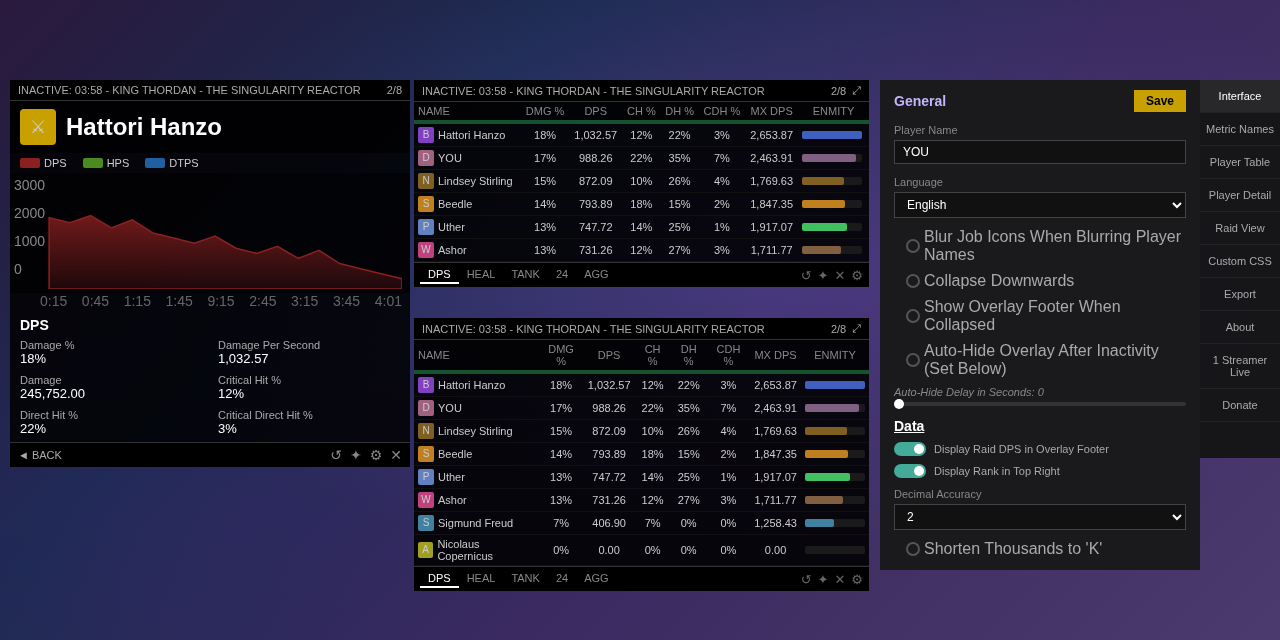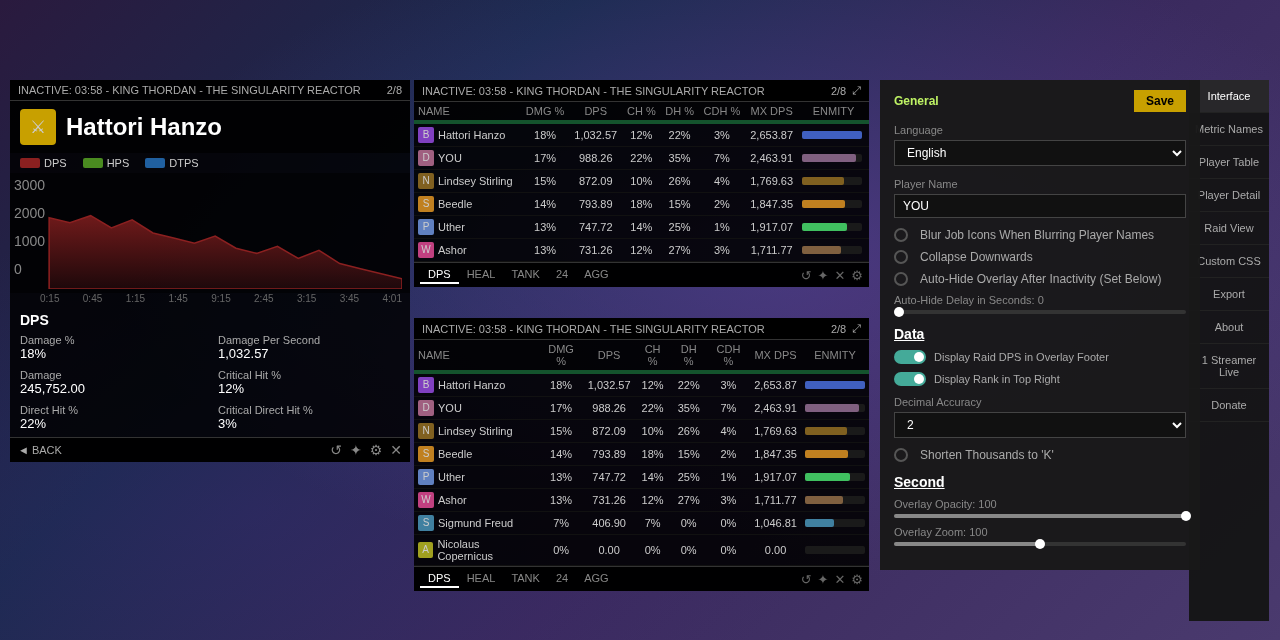--- a/index.html
+++ b/index.html
@@ -102,21 +102,21 @@
       color: #888;
     }
     .chart-svg {
       width: 100%;
       height: 100%;
     }
     .chart-time-labels {
       display: flex;
       justify-content: space-between;
       padding: 0 8px 2px 30px;
-      font-size: 10px;
+      font-size: 14px;
       color: #666;
     }
     .stats-section {
       padding: 6px 10px;
     }
     .stats-title {
       color: #fff;
       font-size: 14px;
       font-weight: bold;
       margin-bottom: 6px;
@@ -244,27 +244,27 @@
       display: flex;
       gap: 6px;
       color: #666;
       font-size: 13px;
       align-items: center;
     }
 
     
     .right-sidebar {
       position: absolute;
-      right: 11px;
+      right: 0;
       top: 80px;
       width: 80px;
       background: rgba(20,20,20,0.95);
       color: #aaa;
       z-index: 10;
-      height: 541px;
+      height: 378px;
     }
     .sidebar-item {
       padding: 10px 6px;
       font-size: 11px;
       text-align: center;
       cursor: pointer;
       border-bottom: 1px solid #222;
     }
     .sidebar-item.active { color: #fff; background: rgba(255,255,255,0.08); }
 
@@ -280,22 +280,22 @@
       height: 490px;
       overflow-y: auto;
     }
     .settings-header {
       display: flex;
       justify-content: space-between;
       align-items: center;
       padding: 10px 14px 6px;
     }
     .settings-title {
-      color: #bef264;
-      font-size: 12px;
+      color: #c4b5fd;
+      font-size: 14px;
       font-weight: bold;
     }
     .save-btn {
       background: #c8a000;
       color: #000;
       border: none;
       padding: 4px 12px;
       font-size: 12px;
       cursor: pointer;
       font-weight: bold;
@@ -320,24 +320,25 @@
     .settings-section-title {
       color: #fff;
       font-size: 14px;
       font-weight: bold;
       padding: 8px 14px 4px;
       text-decoration: underline;
     }
     .checkbox-row {
       display: flex;
       align-items: center;
-      gap: 12px;
+      gap: 4px;
       padding: 4px 14px;
-      font-size: 12px;
+      font-size: 16px;
       color: #aaa;
+      margin-left: 12px;
     }
     .checkbox-circle {
       width: 14px;
       height: 14px;
       border-radius: 50%;
       border: 2px solid #555;
       flex-shrink: 0;
       cursor: pointer;
     }
     .toggle-row {
@@ -369,20 +370,21 @@
     }
     .slider-row {
       padding: 4px 14px;
       font-size: 11px;
       color: #888;
     }
     .slider-label {
       display: flex;
       justify-content: space-between;
       margin-bottom: 4px;
+      font-style: italic;
     }
     .slider-track {
       height: 4px;
       background: #333;
       border-radius: 2px;
       position: relative;
     }
     .slider-fill {
       height: 4px;
       background: #888;
@@ -805,21 +807,21 @@
           <div class="player-cell">
             <span class="job-icon" style="background:#4080a0">S</span>
             <span>Sigmund Freud</span>
           </div>
         </td>
         <td>7%</td>
         <td>406.90</td>
         <td>7%</td>
         <td>0%</td>
         <td>0%</td>
-        <td>1,046.81</td>
+        <td>1,258.43</td>
         <td>
           <div class="bar-bg">
             <div class="bar-fill" style="width:48%;background:#4080a0"></div>
           </div>
         </td>
       </tr>
         <tr>
         <td>
           <div class="player-cell">
             <span class="job-icon" style="background:#a0a020">A</span>
@@ -867,36 +869,40 @@
   <div class="sidebar-item">1 Streamer Live</div>
   <div class="sidebar-item">Donate</div>
 </div>
 
 <div class="settings-panel">
   <div class="settings-header">
     <div class="settings-title">General</div>
     <button class="save-btn">Save</button>
   </div>
   <div class="settings-group">
+    <div class="settings-label">Player Name</div>
+    <input class="settings-input" type="text" value="YOU" style="">
+  </div>
+  <div class="settings-group">
     <div class="settings-label">Language</div>
     <select class="select-input">
       <option>English</option>
     </select>
   </div>
-  <div class="settings-group">
-    <div class="settings-label">Player Name</div>
-    <input class="settings-input" type="text" value="YOU" style="">
-  </div>
   <div class="checkbox-row">
     <div class="checkbox-circle"></div>
     <span>Blur Job Icons When Blurring Player Names</span>
   </div>
   <div class="checkbox-row">
     <div class="checkbox-circle"></div>
     <span>Collapse Downwards</span>
+  </div>
+  <div class="checkbox-row">
+    <div class="checkbox-circle"></div>
+    <span>Show Overlay Footer When Collapsed</span>
   </div>
   <div class="checkbox-row">
     <div class="checkbox-circle"></div>
     <span>Auto-Hide Overlay After Inactivity (Set Below)</span>
   </div>
   <div class="slider-row">
     <div class="slider-label">
       <span>Auto-Hide Delay in Seconds: 0</span>
     </div>
     <div class="slider-track">

